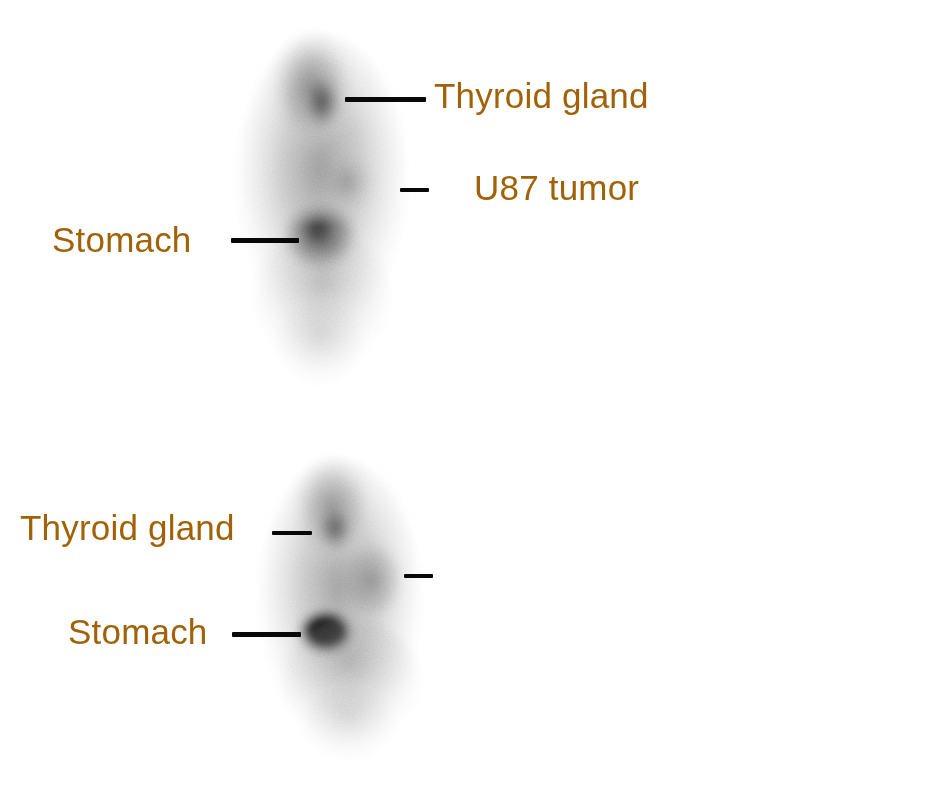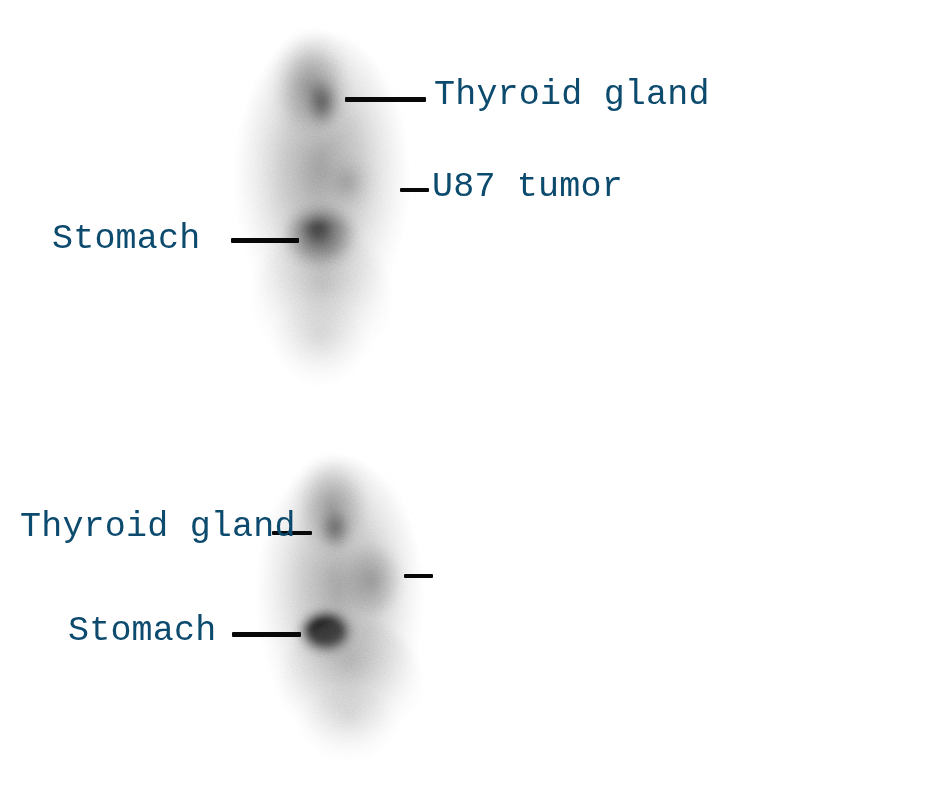--- a/index.html
+++ b/index.html
@@ -13,40 +13,40 @@
     height: 794px;
     background: #ffffff;
     overflow: hidden;
     font-family: "Liberation Serif", "DejaVu Serif", serif;
   }
   .scan {
     position: absolute;
   }
   .label {
     position: absolute;
-    color: #0c4a6e;
-    font-family: Liberation Mono, monospace;
+    color: #a16207;
+    font-family: Liberation Sans, sans-serif;
     font-size: 35px;
     line-height: 1;
     white-space: nowrap;
     letter-spacing: 0.2px;
   }
   .leader {
     position: absolute;
     background: #080808;
     height: 5px;
     border-radius: 1px;
   }
   .leader.thin {
     height: 4px;
   }
 
   
   #lbl-thyroid-top   { left: 434px; top: 78px; }
-  #lbl-u87           { left: 432px; top: 170px; }
+  #lbl-u87           { left: 474px; top: 170px; }
   #lbl-stomach-top   { left: 52px;  top: 222px; }
 
   
   #lbl-thyroid-bot   { left: 20px;  top: 510px; }
   #lbl-hnis          { left: 443px; top: 555px; }
   #lbl-stomach-bot   { left: 68px;  top: 614px; }
 
   
   #lead-thyroid-top  { left: 345px; top: 97px;  width: 81px; }
   #lead-u87          { left: 400px; top: 188px; width: 29px; }

